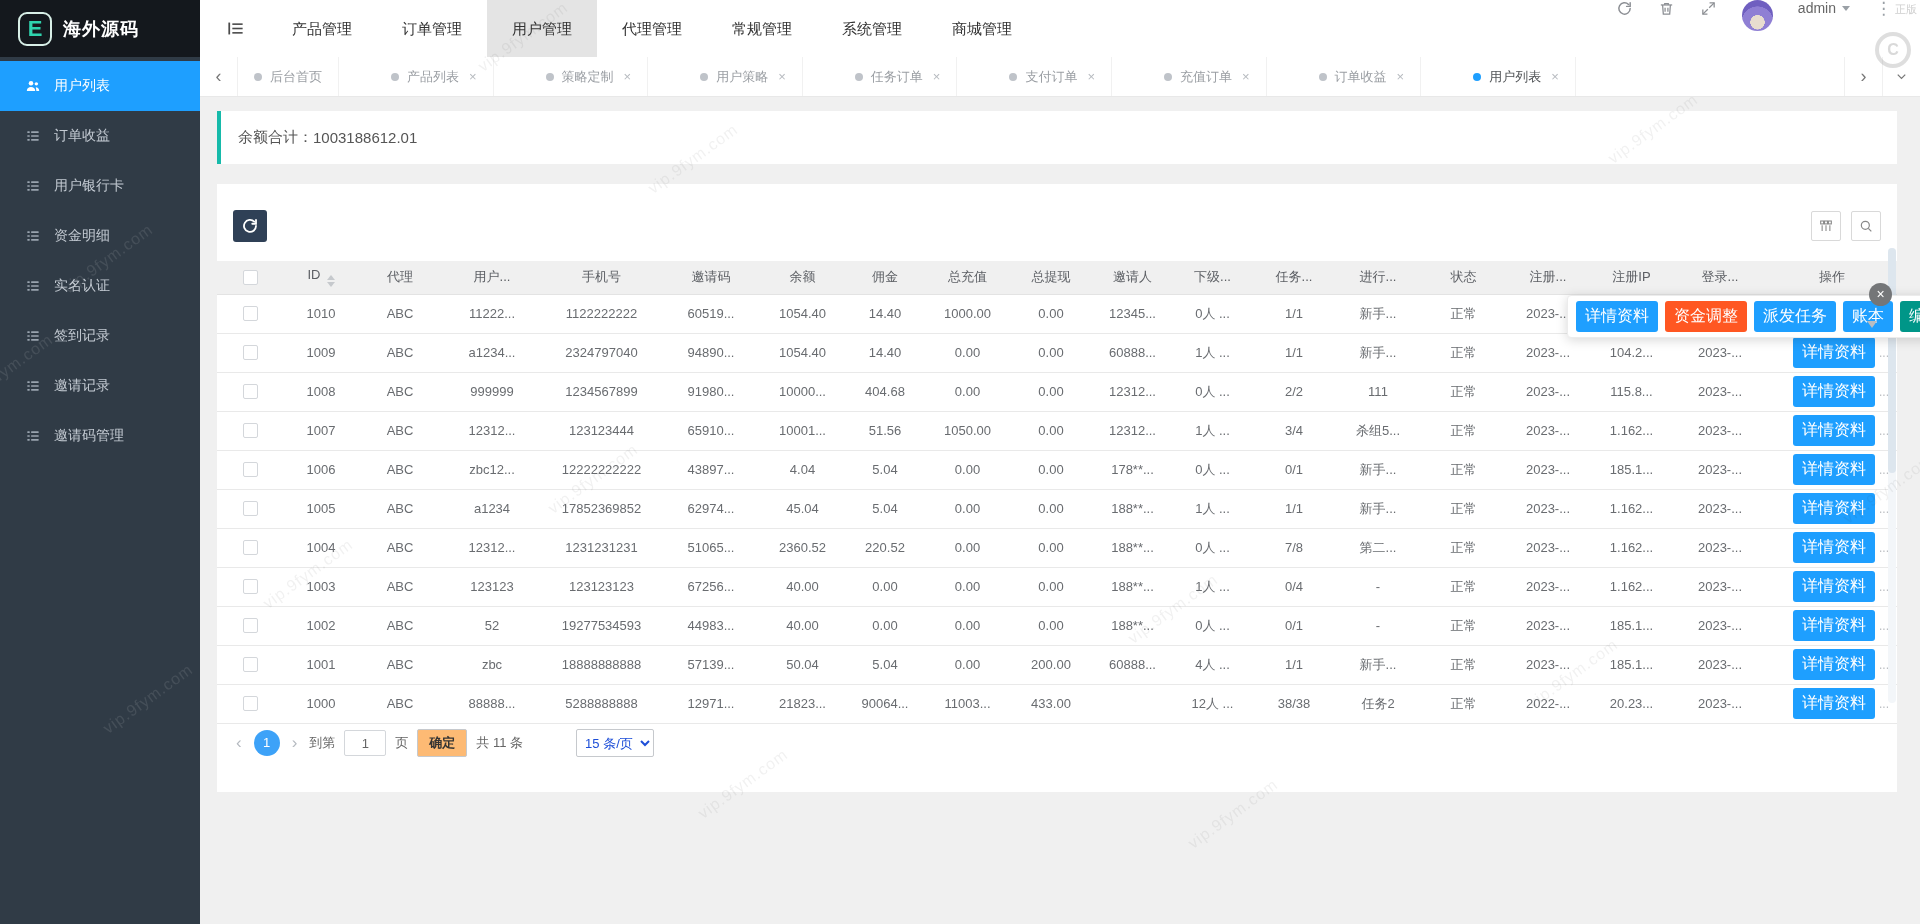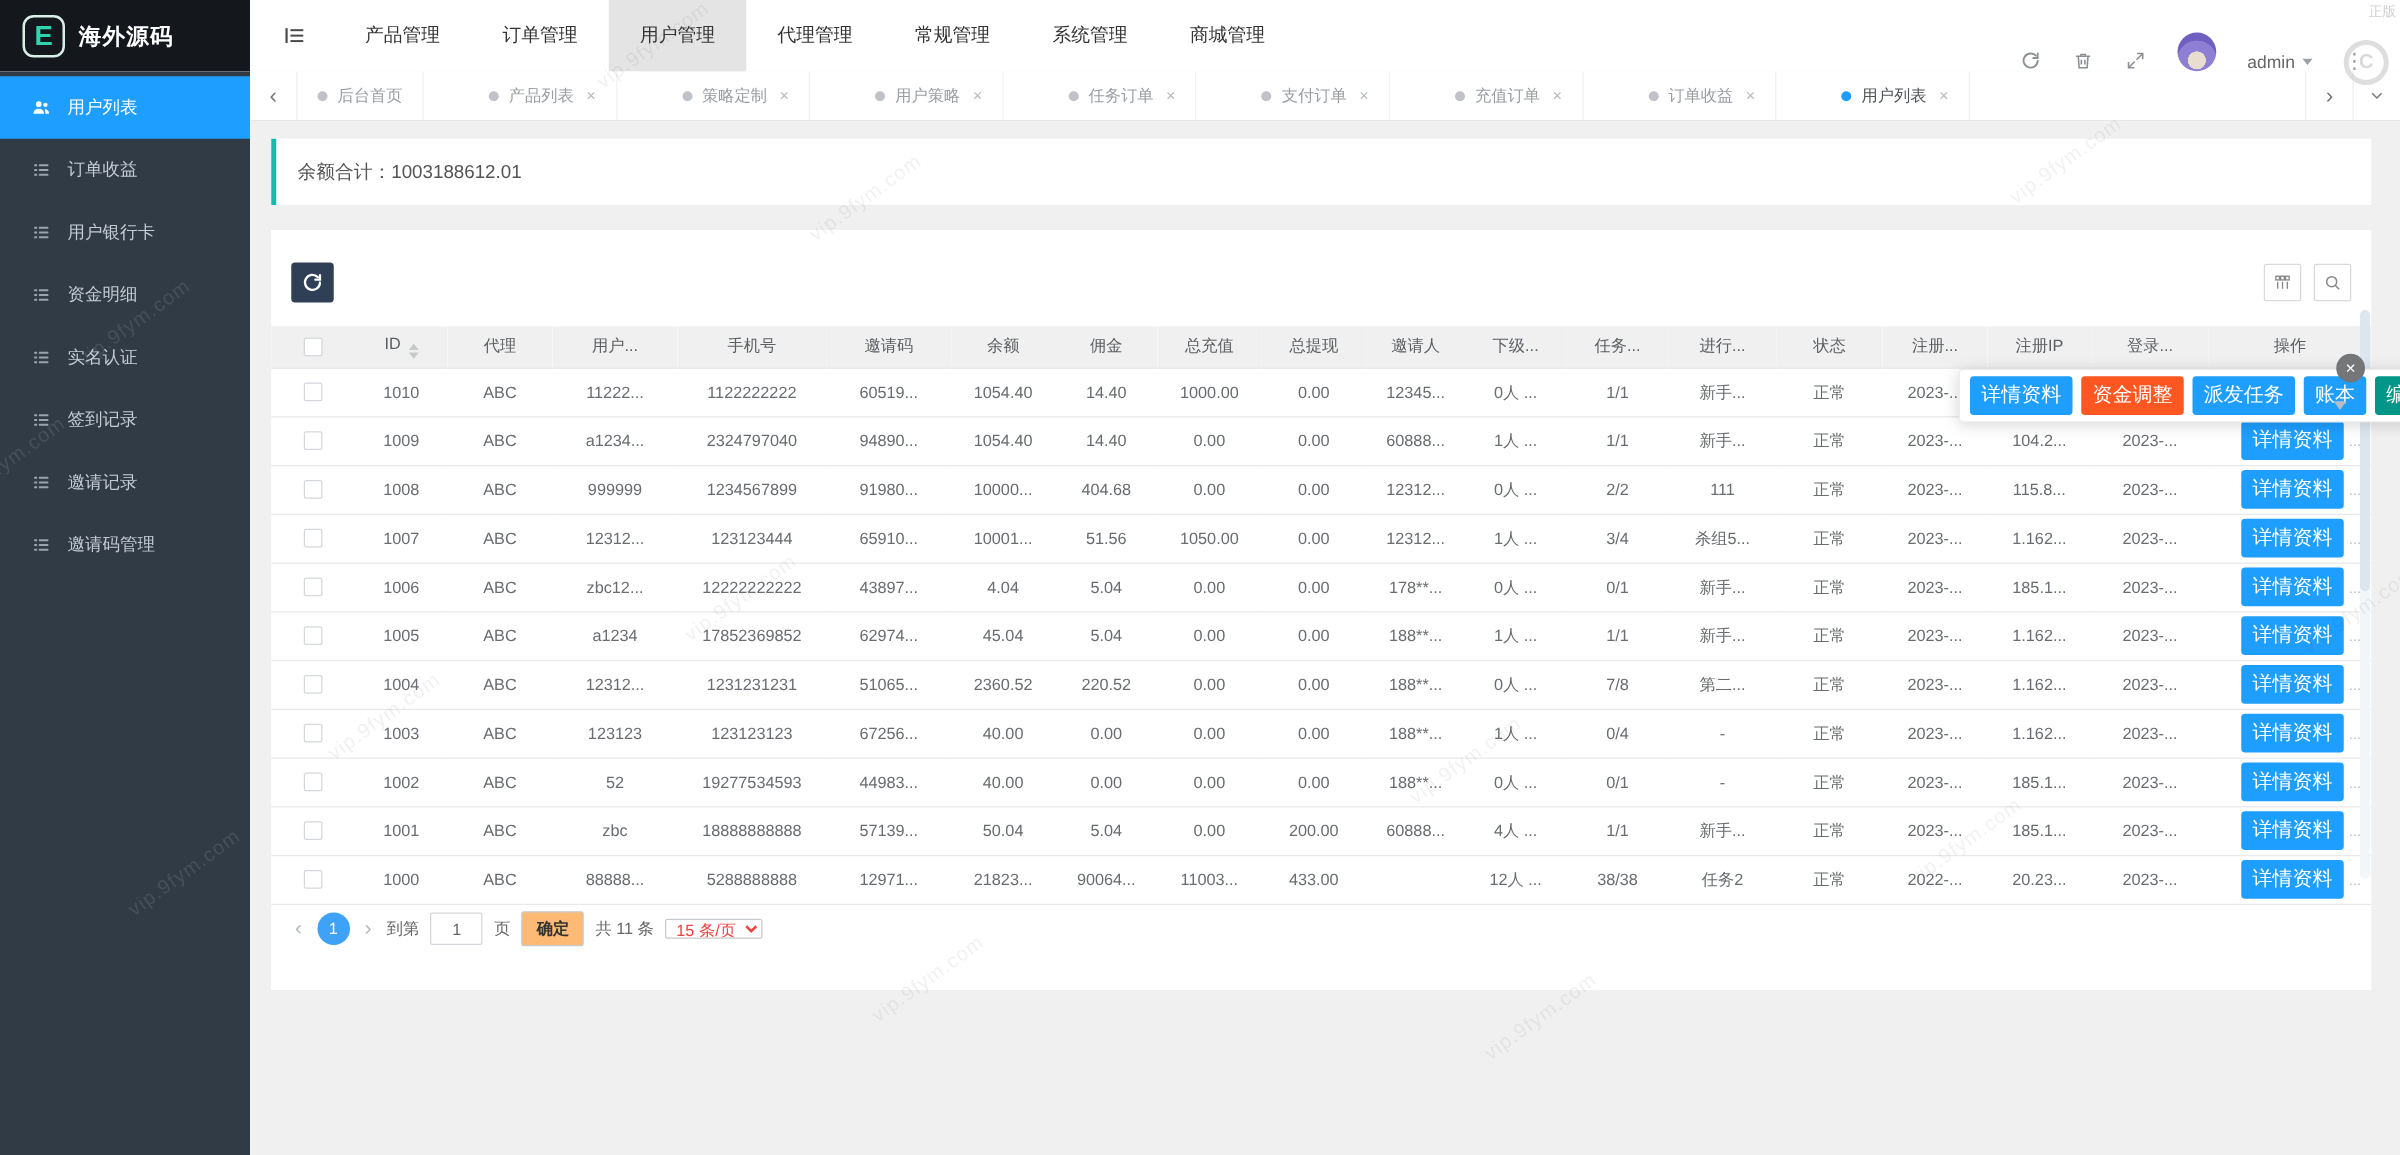--- a/index.html
+++ b/index.html
@@ -12,21 +12,21 @@
 
   
   .topbar{position:absolute;top:0;left:0;right:0;height:57px;background:#fff;display:flex;align-items:center;z-index:5;}
   .logo{width:200px;height:57px;background:#14181d;display:flex;align-items:center;padding-left:18px;gap:11px;flex:none;cursor:pointer;}
   .logo-badge{width:34px;height:34px;border:2px solid #d8efe7;border-radius:9px;color:#2fd3ad;font-weight:bold;font-size:22px;display:flex;align-items:center;justify-content:center;}
   .logo-title{color:#fff;font-size:18px;font-weight:bold;letter-spacing:1px;}
   .menu-toggle{margin:0 22px 0 26px;width:19px;height:19px;color:#4a4a4a;cursor:pointer;flex:none;}
   .top-nav{display:flex;align-items:stretch;height:57px;}
   .nav-item{height:57px;line-height:57px;padding:0 25px;font-size:15px;color:#333;cursor:pointer;white-space:nowrap;}
   .nav-item.active{background:#e4e4e4;}
-  .header-right{position:absolute;right:28px;top:0;height:57px;display:flex;align-items:flex-end;gap:25px;}
+  .header-right{position:absolute;right:28px;top:0;height:57px;display:flex;align-items:flex-start;gap:25px;}
   .hicon{width:17px;height:17px;color:#8c8f94;cursor:pointer;}
   .avatar{width:31px;height:31px;border-radius:50%;flex:none;cursor:pointer;
     background:radial-gradient(circle at 50% 72%, #e8ddcf 0 26%, #8f7fd4 27% 58%, #6f5fc0 59% 100%);}
   .username{font-size:14px;color:#666;display:flex;align-items:center;gap:6px;cursor:pointer;}
   .caret-down{width:0;height:0;border-left:4px solid transparent;border-right:4px solid transparent;border-top:5px solid #9aa0a6;}
   .vdots{font-size:17px;color:#9aa0a6;cursor:pointer;line-height:1;}
   .corner-tag{position:absolute;top:2px;right:3px;font-size:11px;color:#cfcfcf;z-index:61;pointer-events:none;}
   .c-ring{position:absolute;top:32px;right:9px;width:36px;height:36px;border:4px solid rgba(160,160,160,.35);border-radius:50%;
     display:flex;align-items:center;justify-content:center;font-size:16px;font-weight:bold;color:rgba(160,160,160,.4);z-index:61;pointer-events:none;}
 
@@ -80,21 +80,21 @@
   .popup-caret{position:absolute;left:1650px;top:137px;width:0;height:0;border-left:5px solid transparent;border-right:5px solid transparent;
     border-top:7px solid #b9bdc1;z-index:9;}
   .table-scrollbar{position:absolute;right:1px;top:64px;width:8px;height:455px;background:#f3f6f9;border-radius:4px;z-index:7;cursor:pointer;}
   .table-scrollbar .thumb{width:8px;height:225px;background:#dde6ee;border-radius:4px;}
 
   .pager{position:absolute;left:16px;top:545px;display:flex;align-items:center;gap:9px;font-size:13px;color:#666;}
   .pg-arrow{color:#b5bac0;font-size:17px;padding:0 3px;cursor:pointer;}
   .pg-num{width:26px;height:26px;border-radius:50%;background:#3da2f8;color:#fff;text-align:center;line-height:26px;font-size:13px;cursor:pointer;}
   .pg-input{width:42px;height:26px;border:1px solid #d4d7db;border-radius:2px;text-align:center;font-size:13px;color:#666;font-family:inherit;}
   .pg-btn{height:28px;padding:0 11px;border:1px solid #c6c9cd;background:#fdba74;border-radius:2px;font-size:13px;font-weight:bold;color:#333;cursor:pointer;font-family:inherit;}
-  .pg-select{height:16px;border:1px solid #c6c9cd;border-radius:2px;font-size:13px;color:#ef4444;background:#fff;font-family:inherit;padding:0 4px;cursor:pointer;}
+  .pg-select{height:28px;border:1px solid #c6c9cd;border-radius:2px;font-size:13px;color:#1d4ed8;background:#fff;font-family:inherit;padding:0 4px;cursor:pointer;margin-left:44px;}
 
   .wm{position:absolute;font-size:16px;color:rgba(60,60,60,.07);transform:rotate(-36deg);letter-spacing:1px;z-index:60;pointer-events:none;white-space:nowrap;}
   .wm.light{color:rgba(255,255,255,.10);}
 </style>
 </head>
 <body>
 
 <div class="app">
 
   <header class="topbar">

